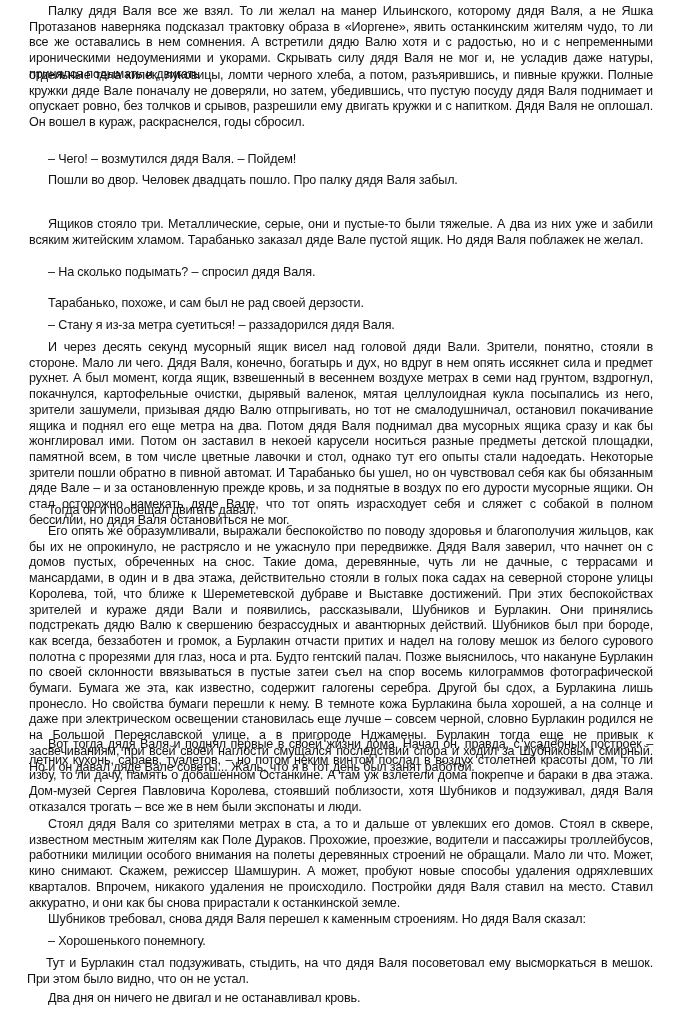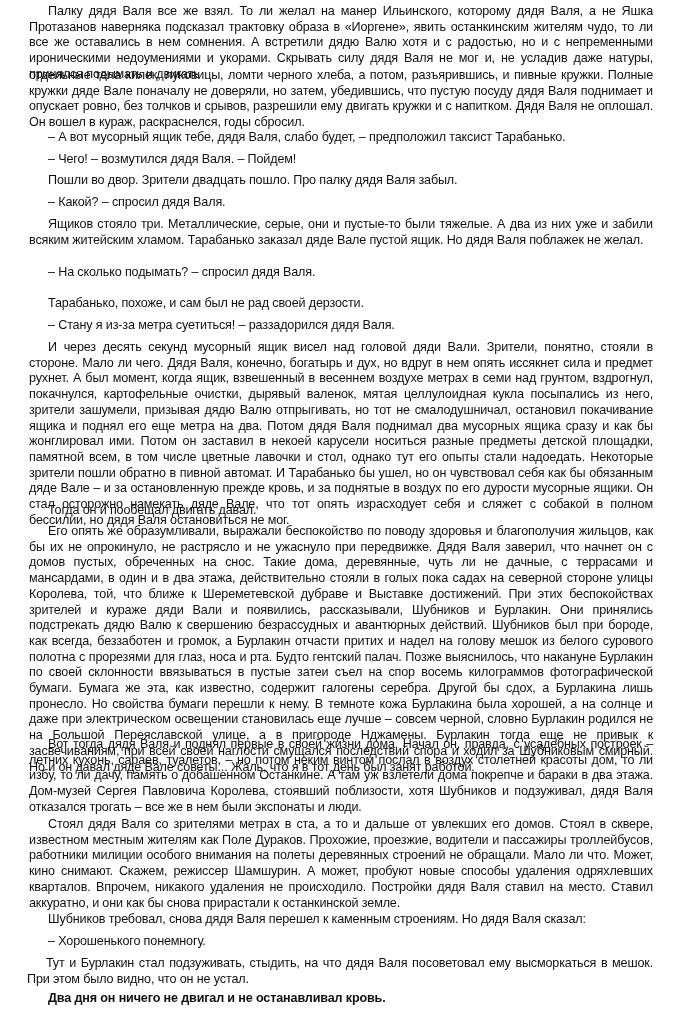--- a/index.html
+++ b/index.html
@@ -10,30 +10,28 @@
   .full { left: 29px; width: 624px; }
   .ind { text-indent: 19px; }
   .dlg { left: 48px; width: 605px; text-align: left; }
 </style>
 </head>
 <body>
 
 <div class="page">
   <p class="p full ind" style="top:4px;">Палку дядя Валя все же взял. То ли желал на манер Ильинского, которому дядя Валя, а не Яшка Протазанов наверняка подсказал трактовку образа в «Иоргене», явить останкинским жителям чудо, то ли все же оставались в нем сомнения. А встретили дядю Валю хотя и с радостью, но и с непременными ироническими недоумениями и укорами. Скрывать силу дядя Валя не мог и, не усладив даже натуры, принялся подымать и двигать</p>
   <p class="p full" style="top:68px;">отдельные тела килек, луковицы, ломти черного хлеба, а потом, разъярившись, и пивные кружки. Полные кружки дяде Вале поначалу не доверяли, но затем, убедившись, что пустую посуду дядя Валя поднимает и опускает ровно, без толчков и срывов, разрешили ему двигать кружки и с напитком. Дядя Валя не оплошал. Он вошел в кураж, раскраснелся, годы сбросил.</p>
-  <p class="p dlg" style="top:130px;">–  А вот мусорный ящик тебе, дядя Валя, слабо будет, – предположил таксист Тарабанько.</p>
   <p class="p dlg" style="top:152px;">–  Чего! – возмутился дядя Валя. – Пойдем!</p>
-  <p class="p dlg" style="top:173px;">Пошли во двор. Зрители двадцать пошло. Про палку дядя Валя забыл.</p>
-  <p class="p dlg" style="top:195px;">–  Какой? – спросил дядя Валя.</p>
+  <p class="p dlg" style="top:173px;">Пошли во двор. Человек двадцать пошло. Про палку дядя Валя забыл.</p>
   <p class="p full ind" style="top:217px;">Ящиков стояло три. Металлические, серые, они и пустые-то были тяжелые. А два из них уже и забили всяким житейским хламом. Тарабанько заказал дяде Вале пустой ящик. Но дядя Валя поблажек не желал.</p>
   <p class="p dlg" style="top:265px;">–  На сколько подымать? – спросил дядя Валя.</p>
   <p class="p dlg" style="top:296px;">Тарабанько, похоже, и сам был не рад своей дерзости.</p>
   <p class="p dlg" style="top:318px;">–  Стану я из-за метра суетиться! – раззадорился дядя Валя.</p>
   <p class="p full ind" style="top:340px;">И через десять секунд мусорный ящик висел над головой дяди Вали. Зрители, понятно, стояли в стороне. Мало ли чего. Дядя Валя, конечно, богатырь и дух, но вдруг в нем опять иссякнет сила и предмет рухнет. А был момент, когда ящик, взвешенный в весеннем воздухе метрах в семи над грунтом, вздрогнул, покачнулся, картофельные очистки, дырявый валенок, мятая целлулоидная кукла посыпались из него, зрители зашумели, призывая дядю Валю отпрыгивать, но тот не смалодушничал, остановил покачивание ящика и поднял его еще метра на два. Потом дядя Валя поднимал два мусорных ящика сразу и как бы жонглировал ими. Потом он заставил в некоей карусели носиться разные предметы детской площадки, памятной всем, в том числе цветные лавочки и стол, однако тут его опыты стали надоедать. Некоторые зрители пошли обратно в пивной автомат. И Тарабанько бы ушел, но он чувствовал себя как бы обязанным дяде Вале – и за остановленную прежде кровь, и за поднятые в воздух по его дурости мусорные ящики. Он стал осторожно намекать дяде Вале, что тот опять израсходует себя и сляжет с собакой в полном бессилии, но дядя Валя остановиться не мог.</p>
   <p class="p full ind" style="top:503px;">Тогда он и пообещал двигать давал.</p>
   <p class="p full ind" style="top:524px;">Его опять же образумливали, выражали беспокойство по поводу здоровья и благополучия жильцов, как бы их не опрокинуло, не растрясло и не ужаснуло при передвижке. Дядя Валя заверил, что начнет он с домов пустых, обреченных на снос. Такие дома, деревянные, чуть ли не дачные, с террасами и мансардами, в один и в два этажа, действительно стояли в голых пока садах на северной стороне улицы Королева, той, что ближе к Шереметевской дубраве и Выставке достижений. При этих беспокойствах зрителей и кураже дяди Вали и появились, рассказывали, Шубников и Бурлакин. Они принялись подстрекать дядю Валю к свершению безрассудных и авантюрных действий. Шубников был при бороде, как всегда, беззаботен и громок, а Бурлакин отчасти притих и надел на голову мешок из белого сурового полотна с прорезями для глаз, носа и рта. Будто гентский палач. Позже выяснилось, что накануне Бурлакин по своей склонности ввязываться в пустые затеи съел на спор восемь килограммов фотографической бумаги. Бумага же эта, как известно, содержит галогены серебра. Другой бы сдох, а Бурлакина лишь пронесло. Но свойства бумаги перешли к нему. В темноте кожа Бурлакина была хорошей, а на солнце и даже при электрическом освещении становилась еще лучше – совсем черной, словно Бурлакин родился не на Большой Переяславской улице, а в пригороде Нджамены. Бурлакин тогда еще не привык к засвечиваниям, при всей своей наглости смущался последствий спора и ходил за Шубниковым смирный. Но и он давал дяде Вале советы... Жаль, что я в тот день был занят работой.</p>
   <p class="p full ind" style="top:737px;">Вот тогда дядя Валя и поднял первые в своей жизни дома. Начал он, правда, с усадебных построек – летних кухонь, сараев, туалетов, – но потом неким винтом послал в воздух столетней красоты дом, то ли избу, то ли дачу, память о добашенном Останкине. А там уж взлетели дома покрепче и бараки в два этажа. Дом-музей Сергея Павловича Королева, стоявший поблизости, хотя Шубников и подзуживал, дядя Валя отказался трогать – все же в нем были экспонаты и люди.</p>
   <p class="p full ind" style="top:817px;">Стоял дядя Валя со зрителями метрах в ста, а то и дальше от увлекших его домов. Стоял в сквере, известном местным жителям как Поле Дураков. Прохожие, проезжие, водители и пассажиры троллейбусов, работники милиции особого внимания на полеты деревянных строений не обращали. Мало ли что. Может, кино снимают. Скажем, режиссер Шамшурин. А может, пробуют новые способы удаления одряхлевших кварталов. Впрочем, никакого удаления не происходило. Постройки дядя Валя ставил на место. Ставил аккуратно, и они как бы снова прирастали к останкинской земле.</p>
   <p class="p dlg" style="top:912px;">Шубников требовал, снова дядя Валя перешел к каменным строениям. Но дядя Валя сказал:</p>
   <p class="p dlg" style="top:934px;">–  Хорошенького понемногу.</p>
   <p class="p full ind" style="top:956px; left:27px; width:626px;">Тут и Бурлакин стал подзуживать, стыдить, на что дядя Валя посоветовал ему высморкаться в мешок. При этом было видно, что он не устал.</p>
-  <p class="p dlg" style="top:991px;font-weight:bold;">Два дня он ничего не двигал и не останавливал кровь.</p>
+  <p class="p dlg" style="top:991px;">Два дня он ничего не двигал и не останавливал кровь.</p>
 </div>
 
 </body></html>

